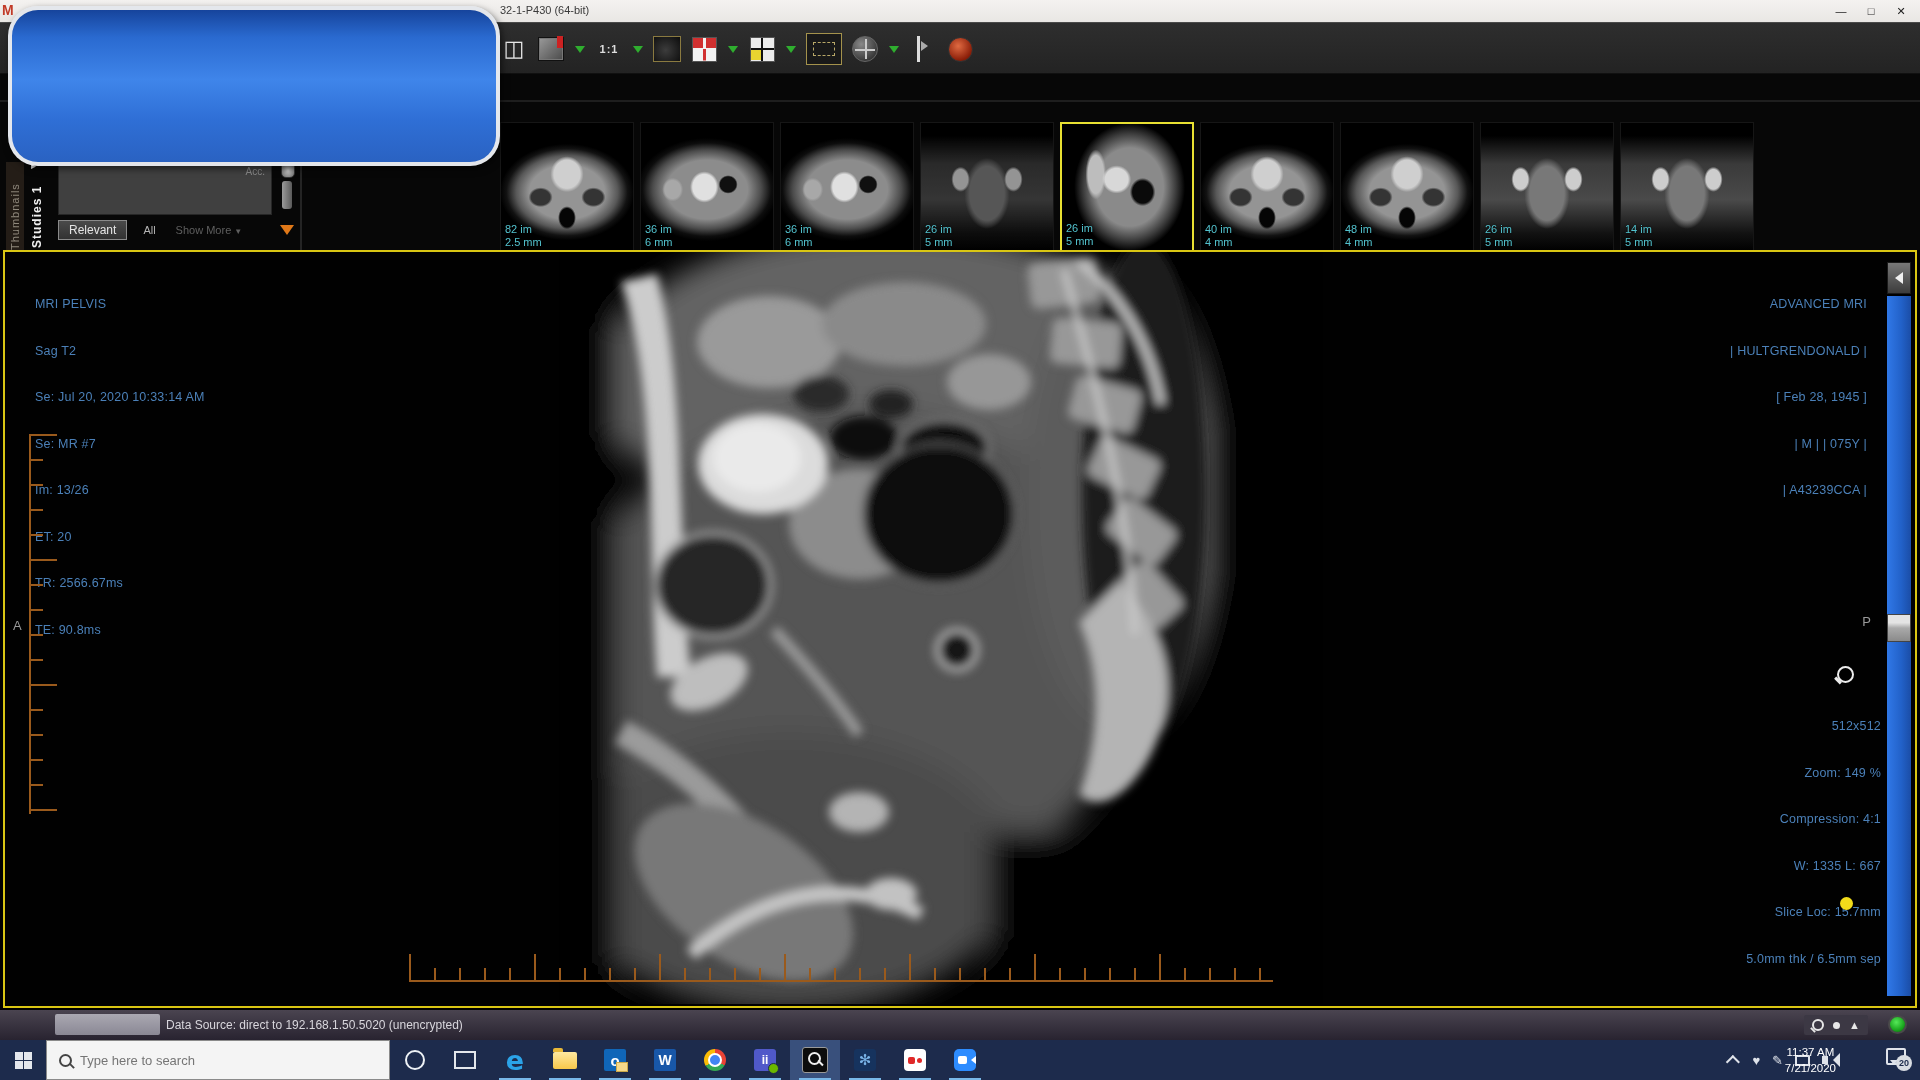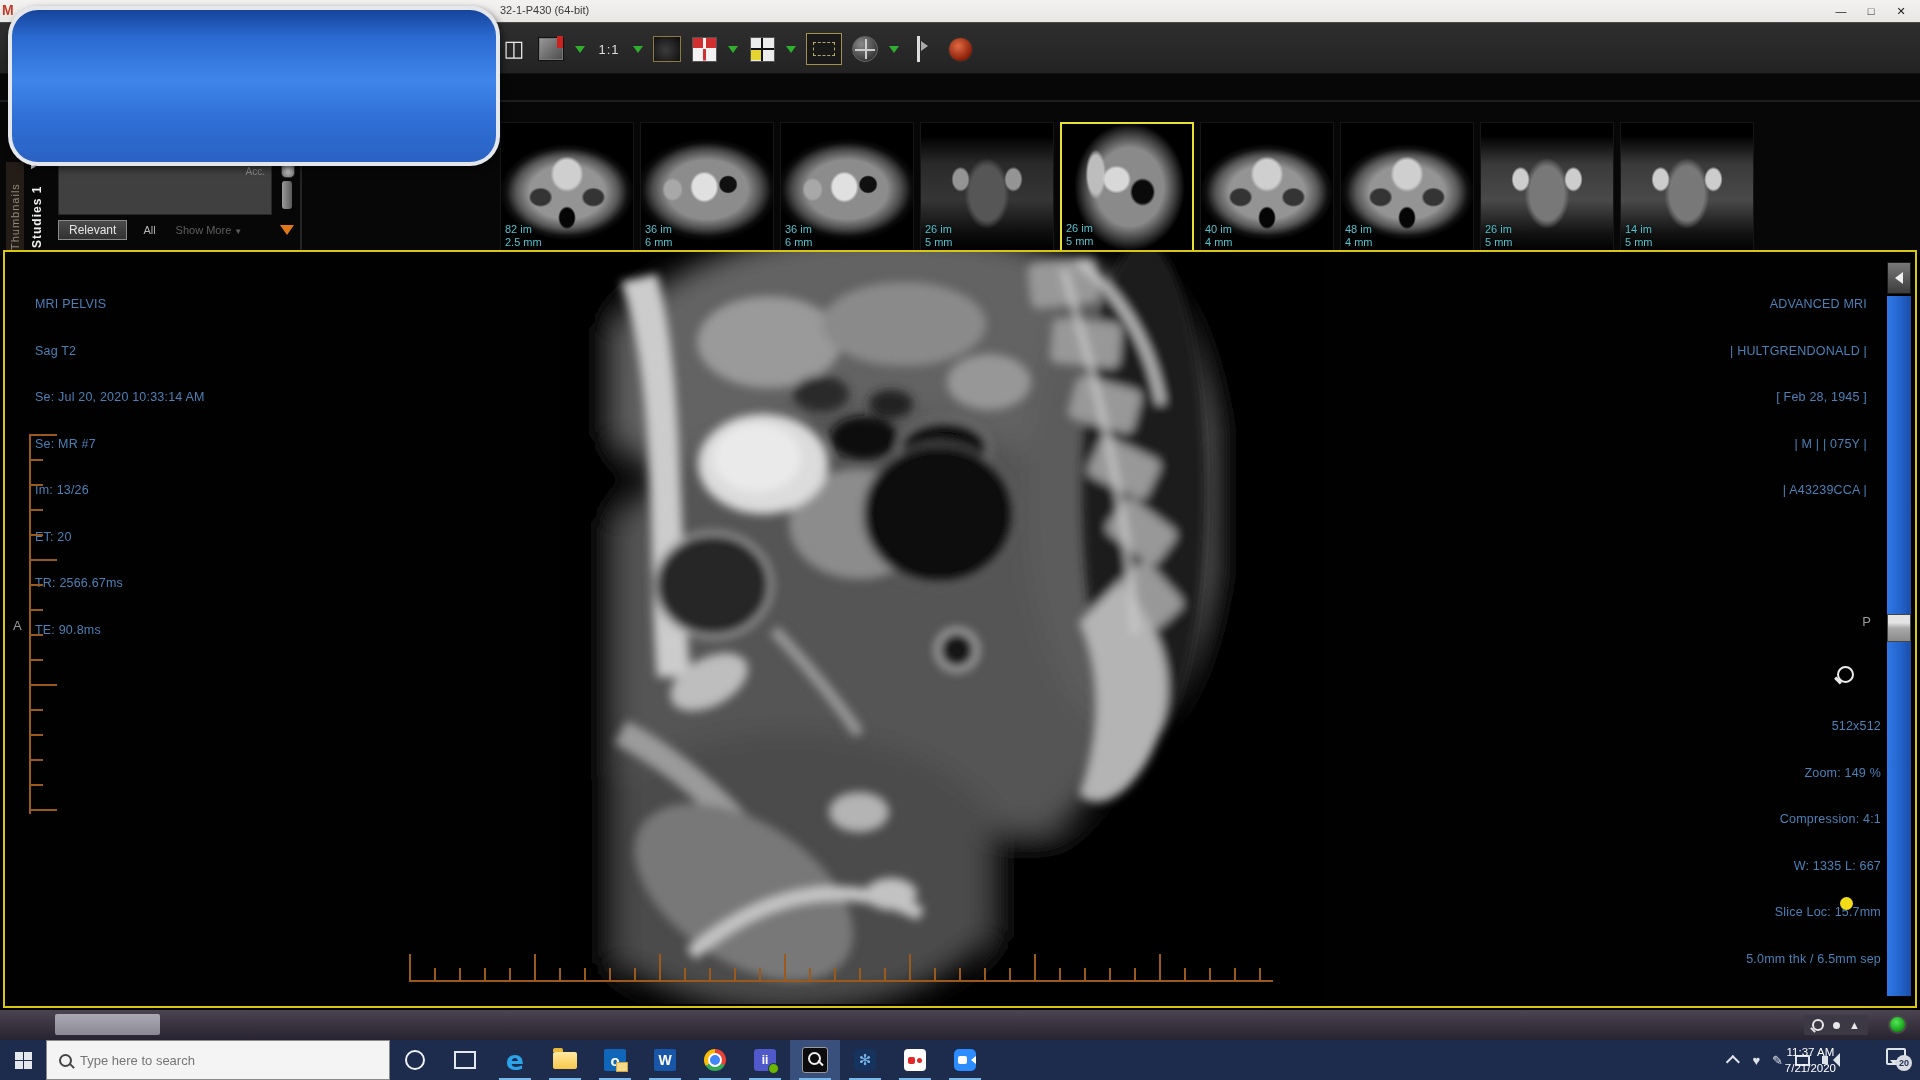--- a/index.html
+++ b/index.html
@@ -16,21 +16,21 @@
   #toolbar{left:0;top:22px;width:1920px;height:52px;background:linear-gradient(#2e2e2e,#232323);
     border-top:1px solid #4a4a4a;border-bottom:1px solid #101010;box-sizing:border-box;}
   #toolbar-icons{left:500px;bottom:8px;display:flex;align-items:center;gap:9px;}
   .tb{width:28px;height:28px;display:flex;align-items:center;justify-content:center;position:relative;}
   .tb-split{color:#e8e8e8;font-size:22px;line-height:22px;}
   .tb-export{width:24px;height:22px;background:linear-gradient(135deg,#9a9a9a,#4a4a4a);border:1px solid #111;
     box-shadow:inset 0 0 0 1px #777;}
   .tb-export::after{content:"";position:absolute;right:2px;top:1px;width:6px;height:12px;background:#c22;}
   .tb-arrow{width:12px;height:28px;display:flex;align-items:center;justify-content:center;}
   .tb-arrow::before{content:"";border:5px solid transparent;border-top:7px solid #2fae2f;margin-top:6px;}
-  .tb-oto{color:#ddd;font-size:13px;font-weight:normal;letter-spacing:1px;}
+  .tb-oto{color:#ddd;font-size:11px;font-weight:bold;letter-spacing:1px;}
   .tb-frame{width:26px;height:24px;background:radial-gradient(circle at 45% 55%,#3c3c3c,#0c0c0c);
     border:1px solid #8a7a40;}
   .tb-gridred{width:23px;height:23px;background:
      linear-gradient(90deg,#d03030 0 42%,#f2f2f2 42% 58%,#d03030 58% 100%) 0 0/100% 45% no-repeat,
      linear-gradient(90deg,#f2f2f2 0 42%,#d03030 42% 58%,#f2f2f2 58% 100%) 0 100%/100% 50% no-repeat,#f2f2f2;
     border:1px solid #555;}
   .tb-layout{width:23px;height:23px;background:
      linear-gradient(#111,#111) 50% 0/2px 100% no-repeat,
      linear-gradient(#111,#111) 0 50%/100% 2px no-repeat,
      linear-gradient(#e8d430,#e8d430) 0 100%/48% 48% no-repeat,#ececec;
@@ -431,20 +431,21 @@
       <i></i>
     </div>
   <div class="abs" id="scroll-track">
     <div class="abs" id="scroll-thumb"></div>
   </div>
   <div class="abs" id="cursor-mag"></div>
 </div>
 
 <div class="abs" id="statusbar">
   <div class="abs" id="sb-slot"></div>
+  <span class="abs" id="sb-text">Data Source: direct to 192.168.1.50.5020 (unencrypted)</span>
   <div class="abs" id="sb-icons">
     <span class="sbmag"></span>
     <span class="sbdot"></span>
     <span class="sbup">▲</span>
   </div>
   <div class="abs" id="sb-green"></div>
 </div>
 
 <div class="abs" id="taskbar">
   <div class="abs" id="start">

